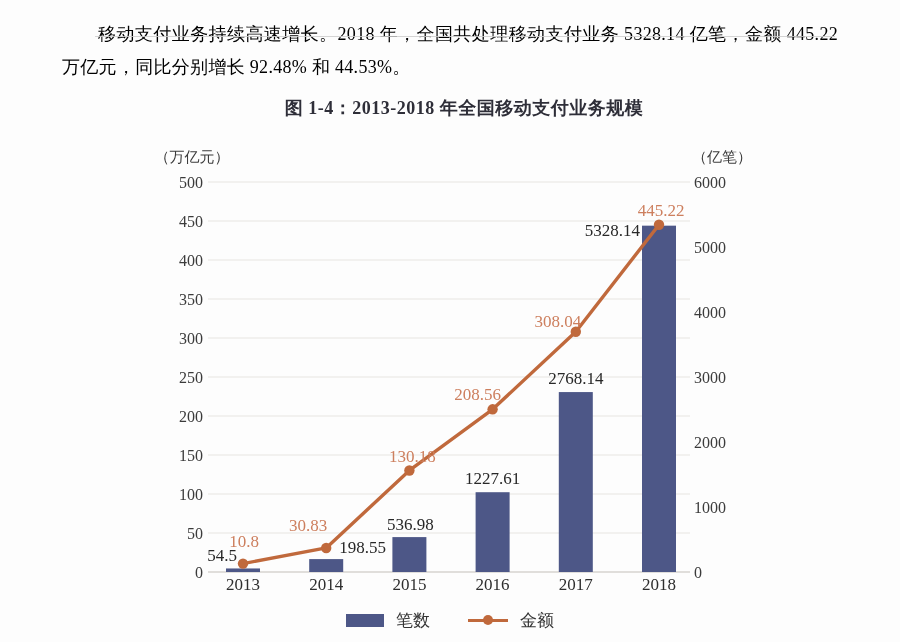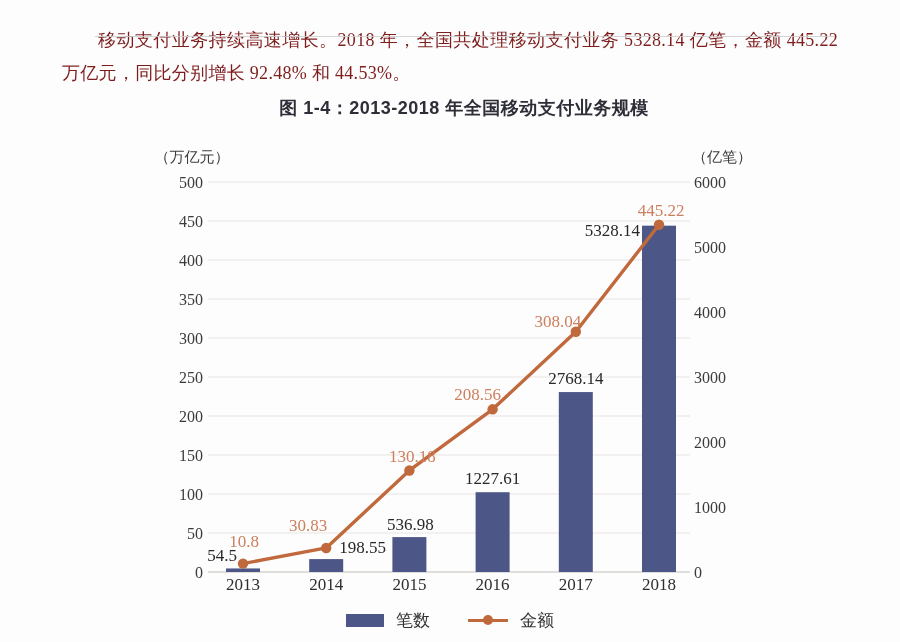--- a/index.html
+++ b/index.html
@@ -2,32 +2,32 @@
 <html><head>
 <meta charset="utf-8">
 <style>
   html,body{margin:0;padding:0;background:#ffffff;}
   .page{
     position:relative;width:900px;height:642px;
     background:#fdfdfd;overflow:hidden;
     font-family:"Liberation Serif","DejaVu Serif",serif;
   }
   .para{
-    position:absolute;top:24px;left:62px;width:776px;margin:0;
+    position:absolute;top:18px;left:62px;width:776px;margin:0;
     font-size:18px;line-height:33px;letter-spacing:.3px;
-    color:#7f1d1d;text-indent:2em;text-align:justify;
+    color:#000000;text-indent:2em;text-align:justify;
   }
   .para-underline{
     position:absolute;top:36px;left:95px;width:740px;height:1px;
     background:#cdcdcd;opacity:.85;
   }
   .chart-title{
     position:absolute;top:96px;left:0;right:0;margin:0;
     padding-left:28px;text-align:center;
-    font-family:Liberation Sans, sans-serif;
+    font-family:Liberation Serif, serif;
     font-size:18px;font-weight:bold;color:#2e2e38;letter-spacing:.5px;
   }
   .chart-figure{position:absolute;top:0;left:0;width:900px;height:642px;}
   .chart-svg{position:absolute;top:0;left:0;}
   .legend{
     position:absolute;top:607px;left:0;right:0;height:26px;
     display:flex;justify-content:center;align-items:center;gap:38px;
   }
   .legend-item{display:flex;align-items:center;gap:12px;}
   .legend-label{

